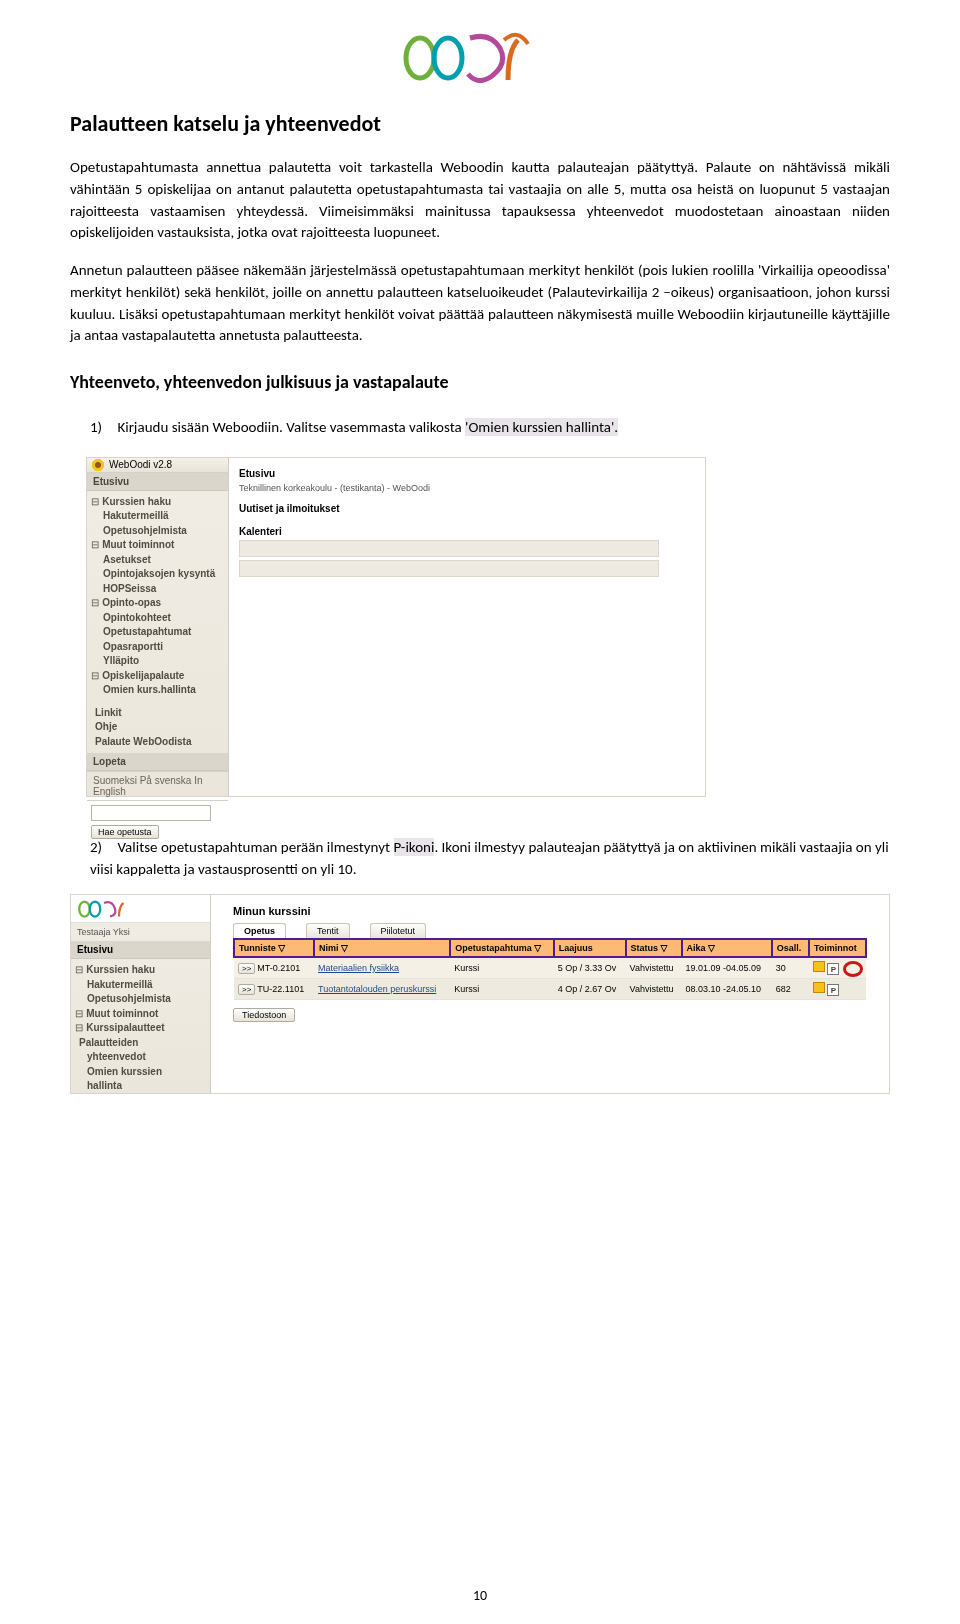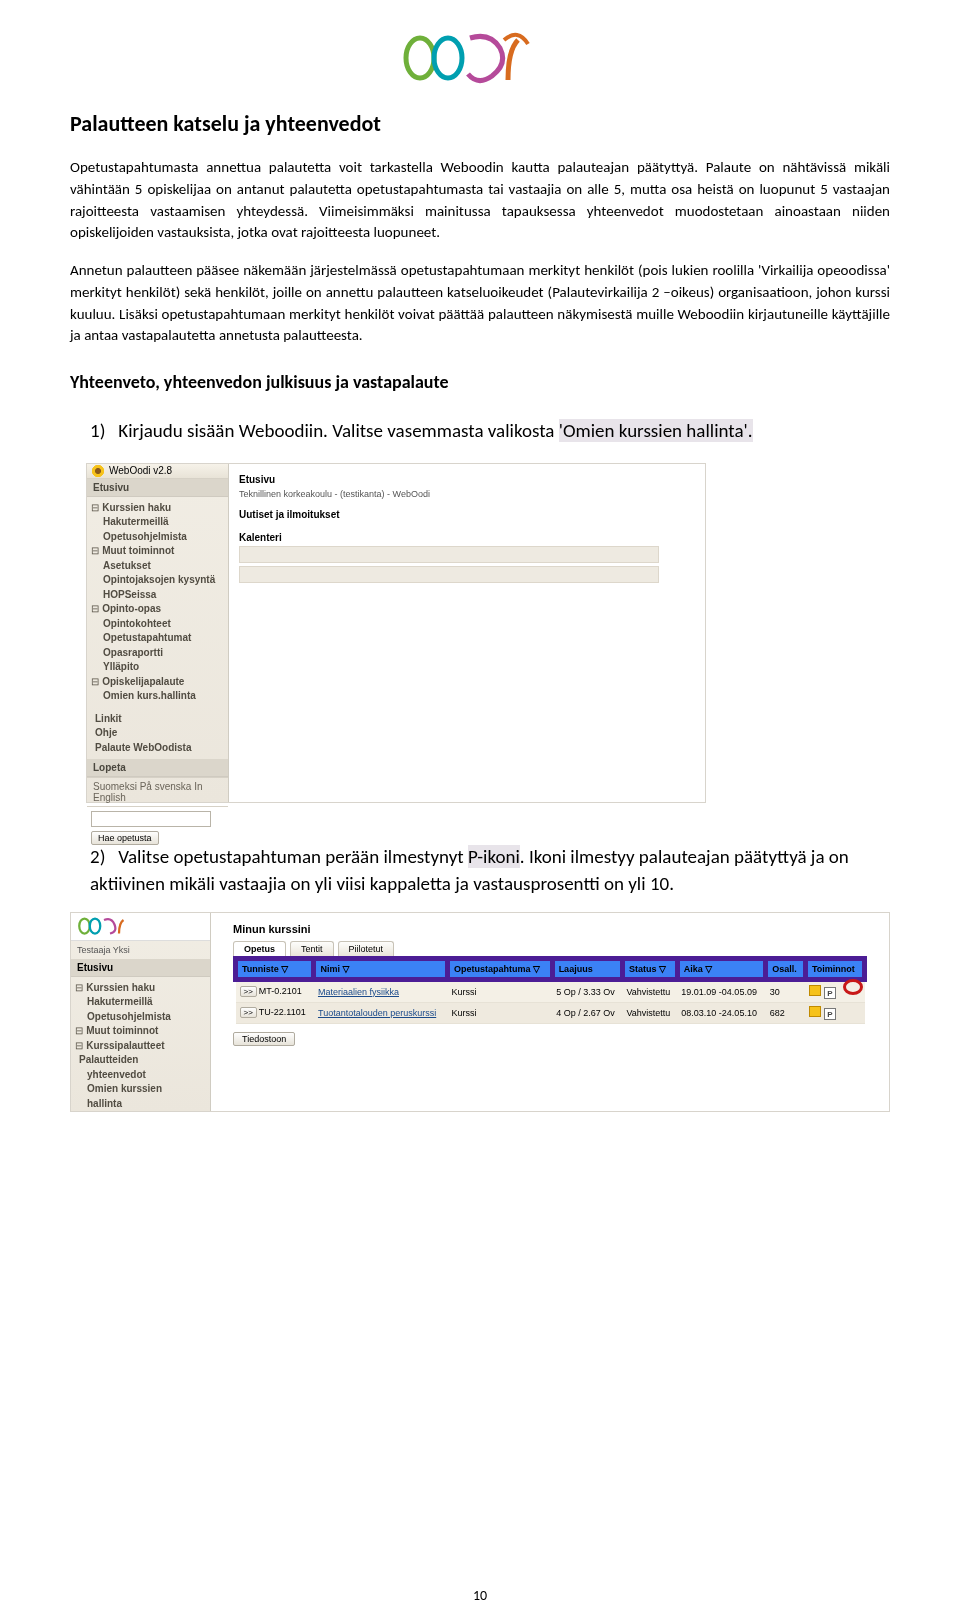--- a/index.html
+++ b/index.html
@@ -11,21 +11,21 @@
     color: #000;
     padding: 30px 70px 40px 70px;
     position: relative;
   }
   .logo-wrap { text-align: center; margin-bottom: 20px; }
   .logo { display: inline-block; }
   h1 { font-size: 22px; font-weight: bold; margin-bottom: 20px; }
   h2 { font-size: 18px; font-weight: bold; margin: 24px 0 24px 0; }
   p.body { font-size: 15px; line-height: 1.45; text-align: justify; margin-bottom: 16px; }
   ol.steps { list-style: none; margin: 10px 0 10px 20px; }
-  ol.steps li { font-size: 19px; line-height: 1.45; margin-bottom: 10px; }
+  ol.steps li { font-size: 15px; line-height: 1.45; margin-bottom: 10px; }
   ol.steps li .num { display: inline-block; width: 24px; }
   .hl { background: #e8e4ea; }
   .page-num { position: absolute; bottom: 20px; left: 0; right: 0; text-align: center; font-size: 14px; }
 
   
   .shot1-wrap { position: relative; margin: 18px 0 40px 0; }
   .shot1 {
     width: 620px; height: 340px; background: #fff; border: 1px solid #d8d4cc;
     font-family: Arial, sans-serif; font-size: 10px;
     display: flex;
@@ -81,29 +81,29 @@
   }
   .shot2 .side { width:140px; background: linear-gradient(#f1ede4,#ebe6dc); border-right:1px solid #d0ccc2; }
   .shot2 .side .logo2 { height:28px; background:#fff; border-bottom:1px solid #ddd; display:flex; align-items:center; padding-left:6px;}
   .shot2 .side .logo2 svg { height:18px; }
   .shot2 .side .user { font-size:9px; padding:4px 6px; color:#555; }
   .shot2 .side .sec-title { background:#dbd6cb; font-weight:bold; padding:3px 6px; border-bottom:1px solid #cfcac0; }
   .shot2 .side .nav { padding:4px 4px 4px 8px; color:#585247; line-height:1.45;}
   .shot2 .side .nav b { color:#514c42; }
   .shot2 .main { flex:1; padding:6px 22px; }
   .shot2 .main .title { font-weight:bold; font-size:11px; margin:4px 0 6px 0;}
-  .shot2 .tabs { display:flex; gap:4px; margin-bottom:0;}
+  .shot2 .tabs { display:flex; gap:20px; margin-bottom:0;}
   .shot2 .tab {
     border:1px solid #c8c3b7; border-bottom:none; border-radius:3px 3px 0 0;
     background: linear-gradient(#fdfdfb,#eae5da); padding:2px 10px; font-size:9px;
   }
   .shot2 .tab.active { background:#fff; font-weight:bold;}
   .shot2 table { width:100%; border-collapse:collapse; font-size:9px;}
   .shot2 thead td {
-    background:#3b82f6; padding:3px 4px; font-weight:bold; border:5px solid #4c1d95;
+    background:#fdba74; padding:3px 4px; font-weight:bold; border:2px solid #4c1d95;
   }
   .shot2 tbody td { padding:3px 4px; border-bottom:1px solid #e7e2d6; background:#f4f0e6;}
   .shot2 tbody tr:nth-child(2) td { background:#efeadf; }
   .shot2 .idbtn {
     display:inline-block; border:1px solid #b0ab9f; background:linear-gradient(#fefefe,#e7e3d9);
     border-radius:2px; padding:0 3px; font-size:8px; margin-right:2px;
   }
   .shot2 .link { color:#1a4a8a; text-decoration:underline; }
   .shot2 .filebtn {
     margin-top:8px; font-size:9px; padding:1px 8px;

